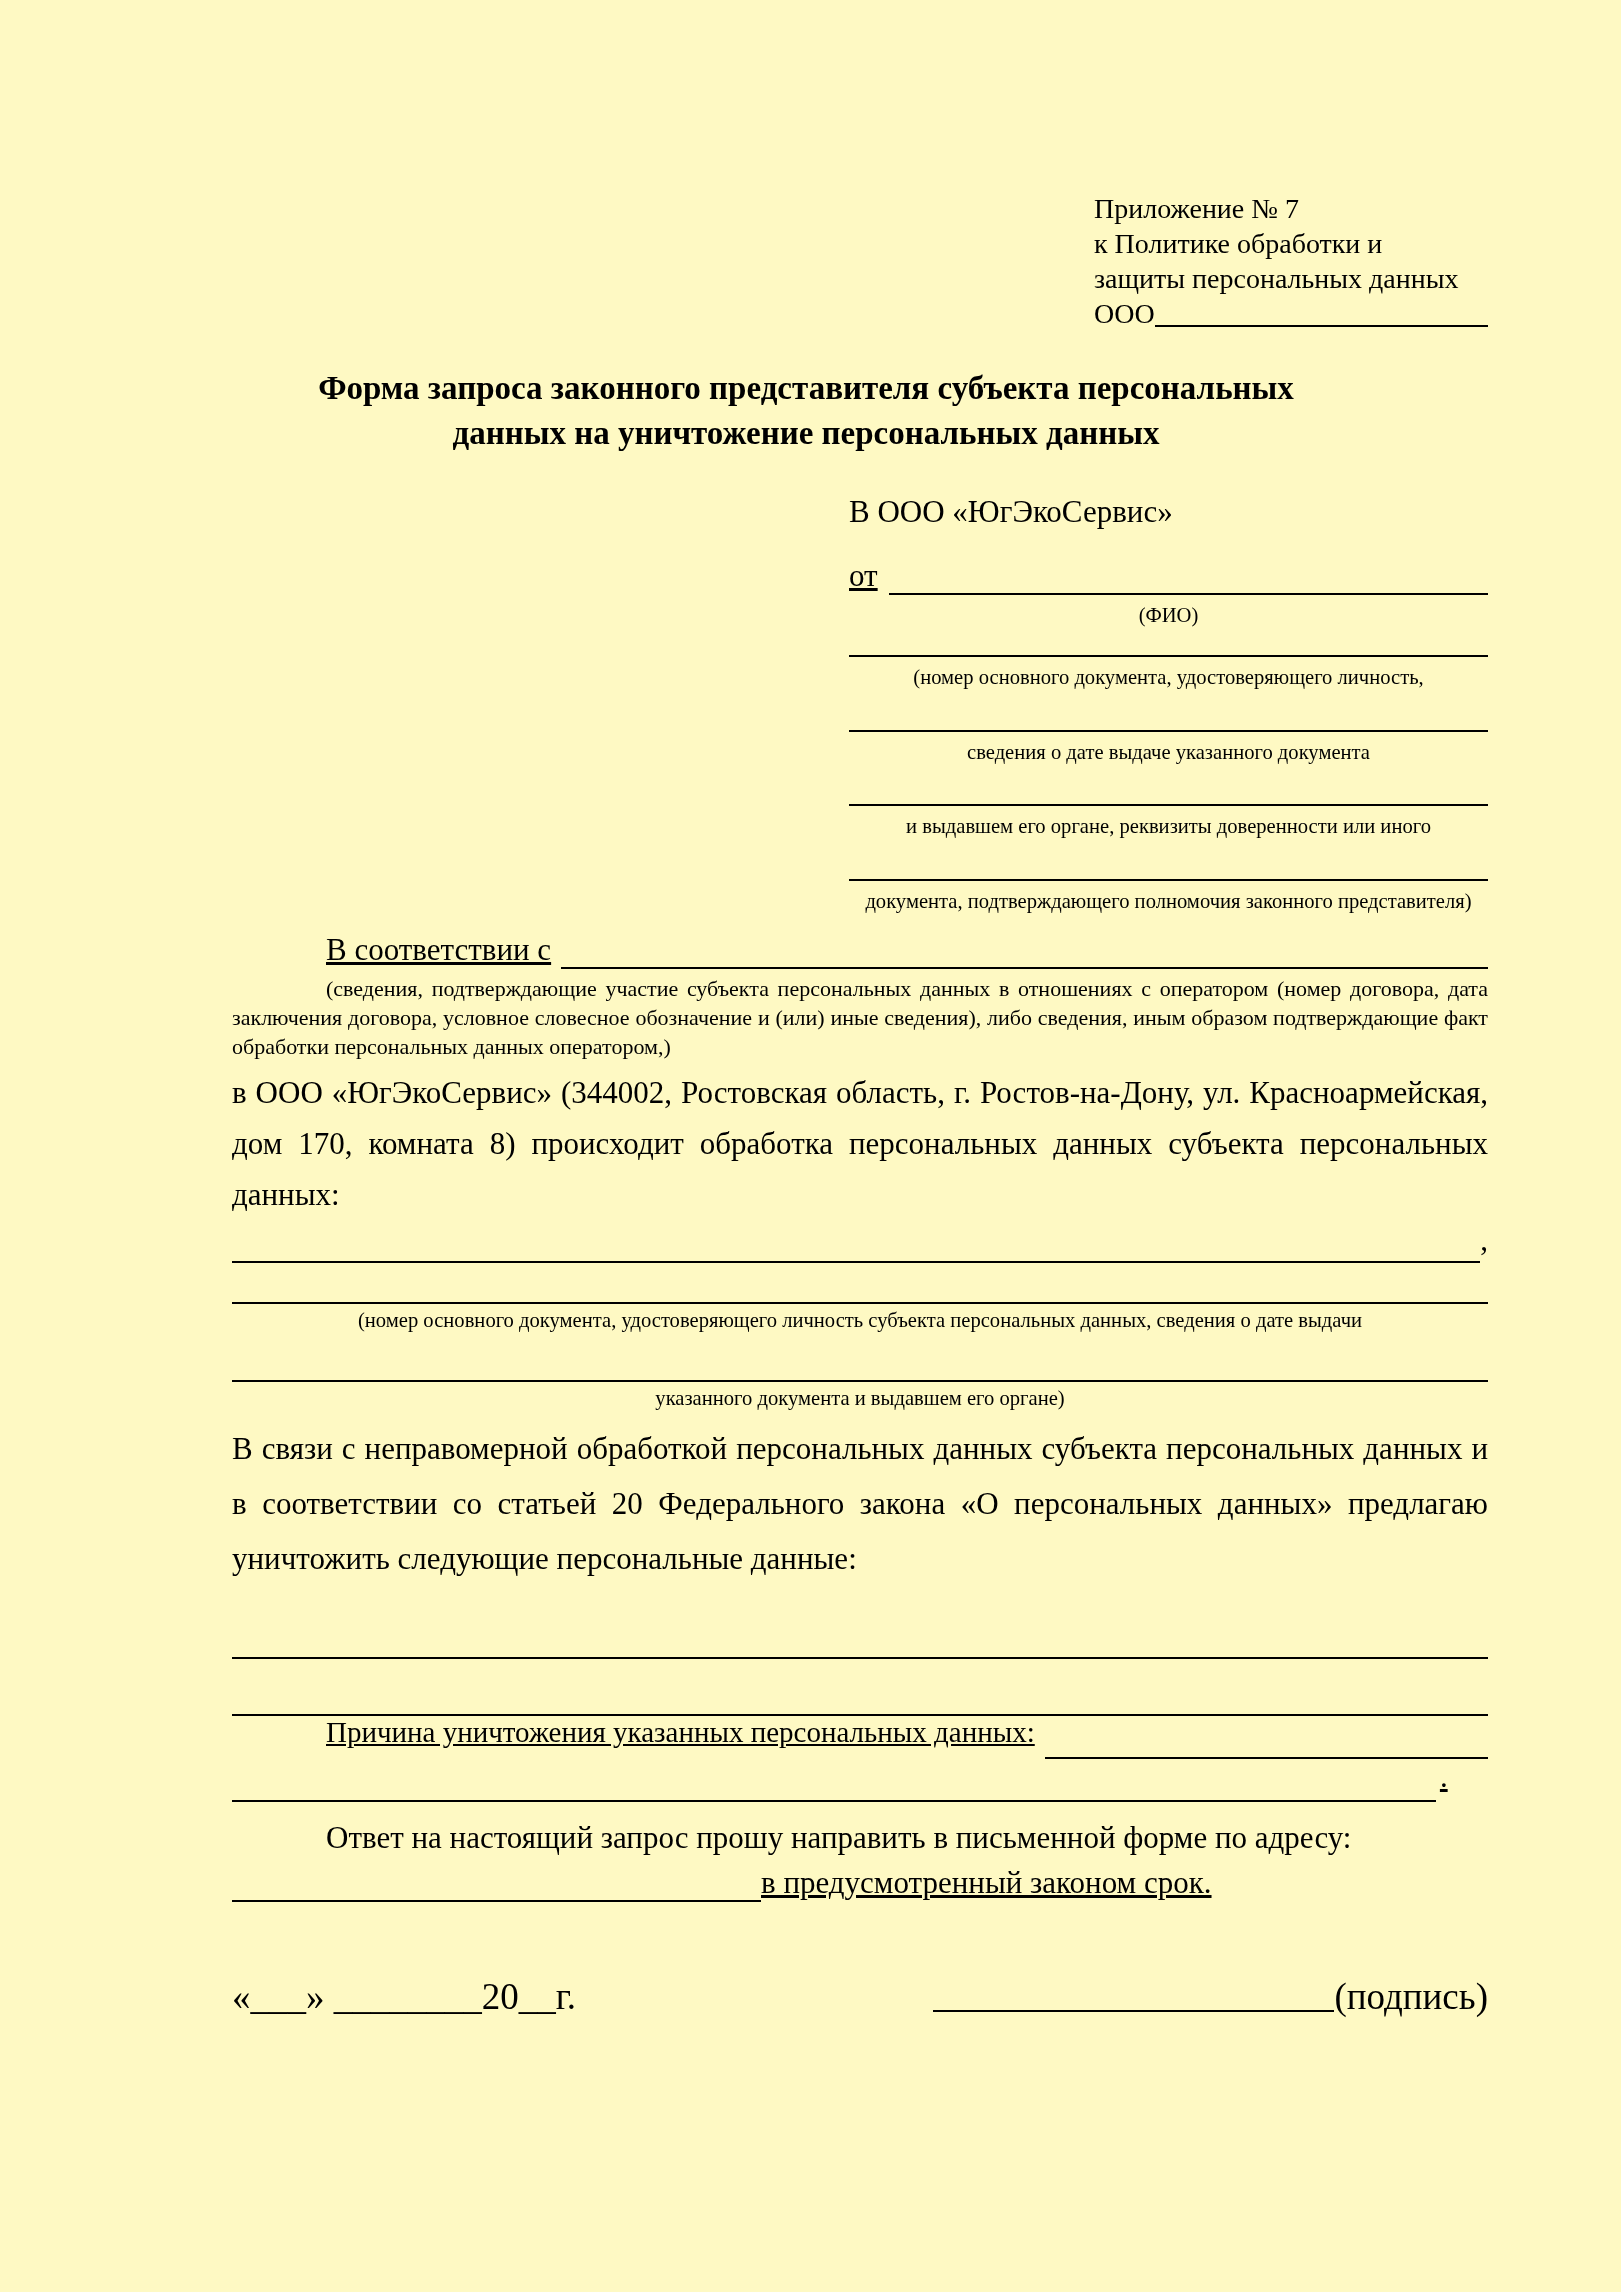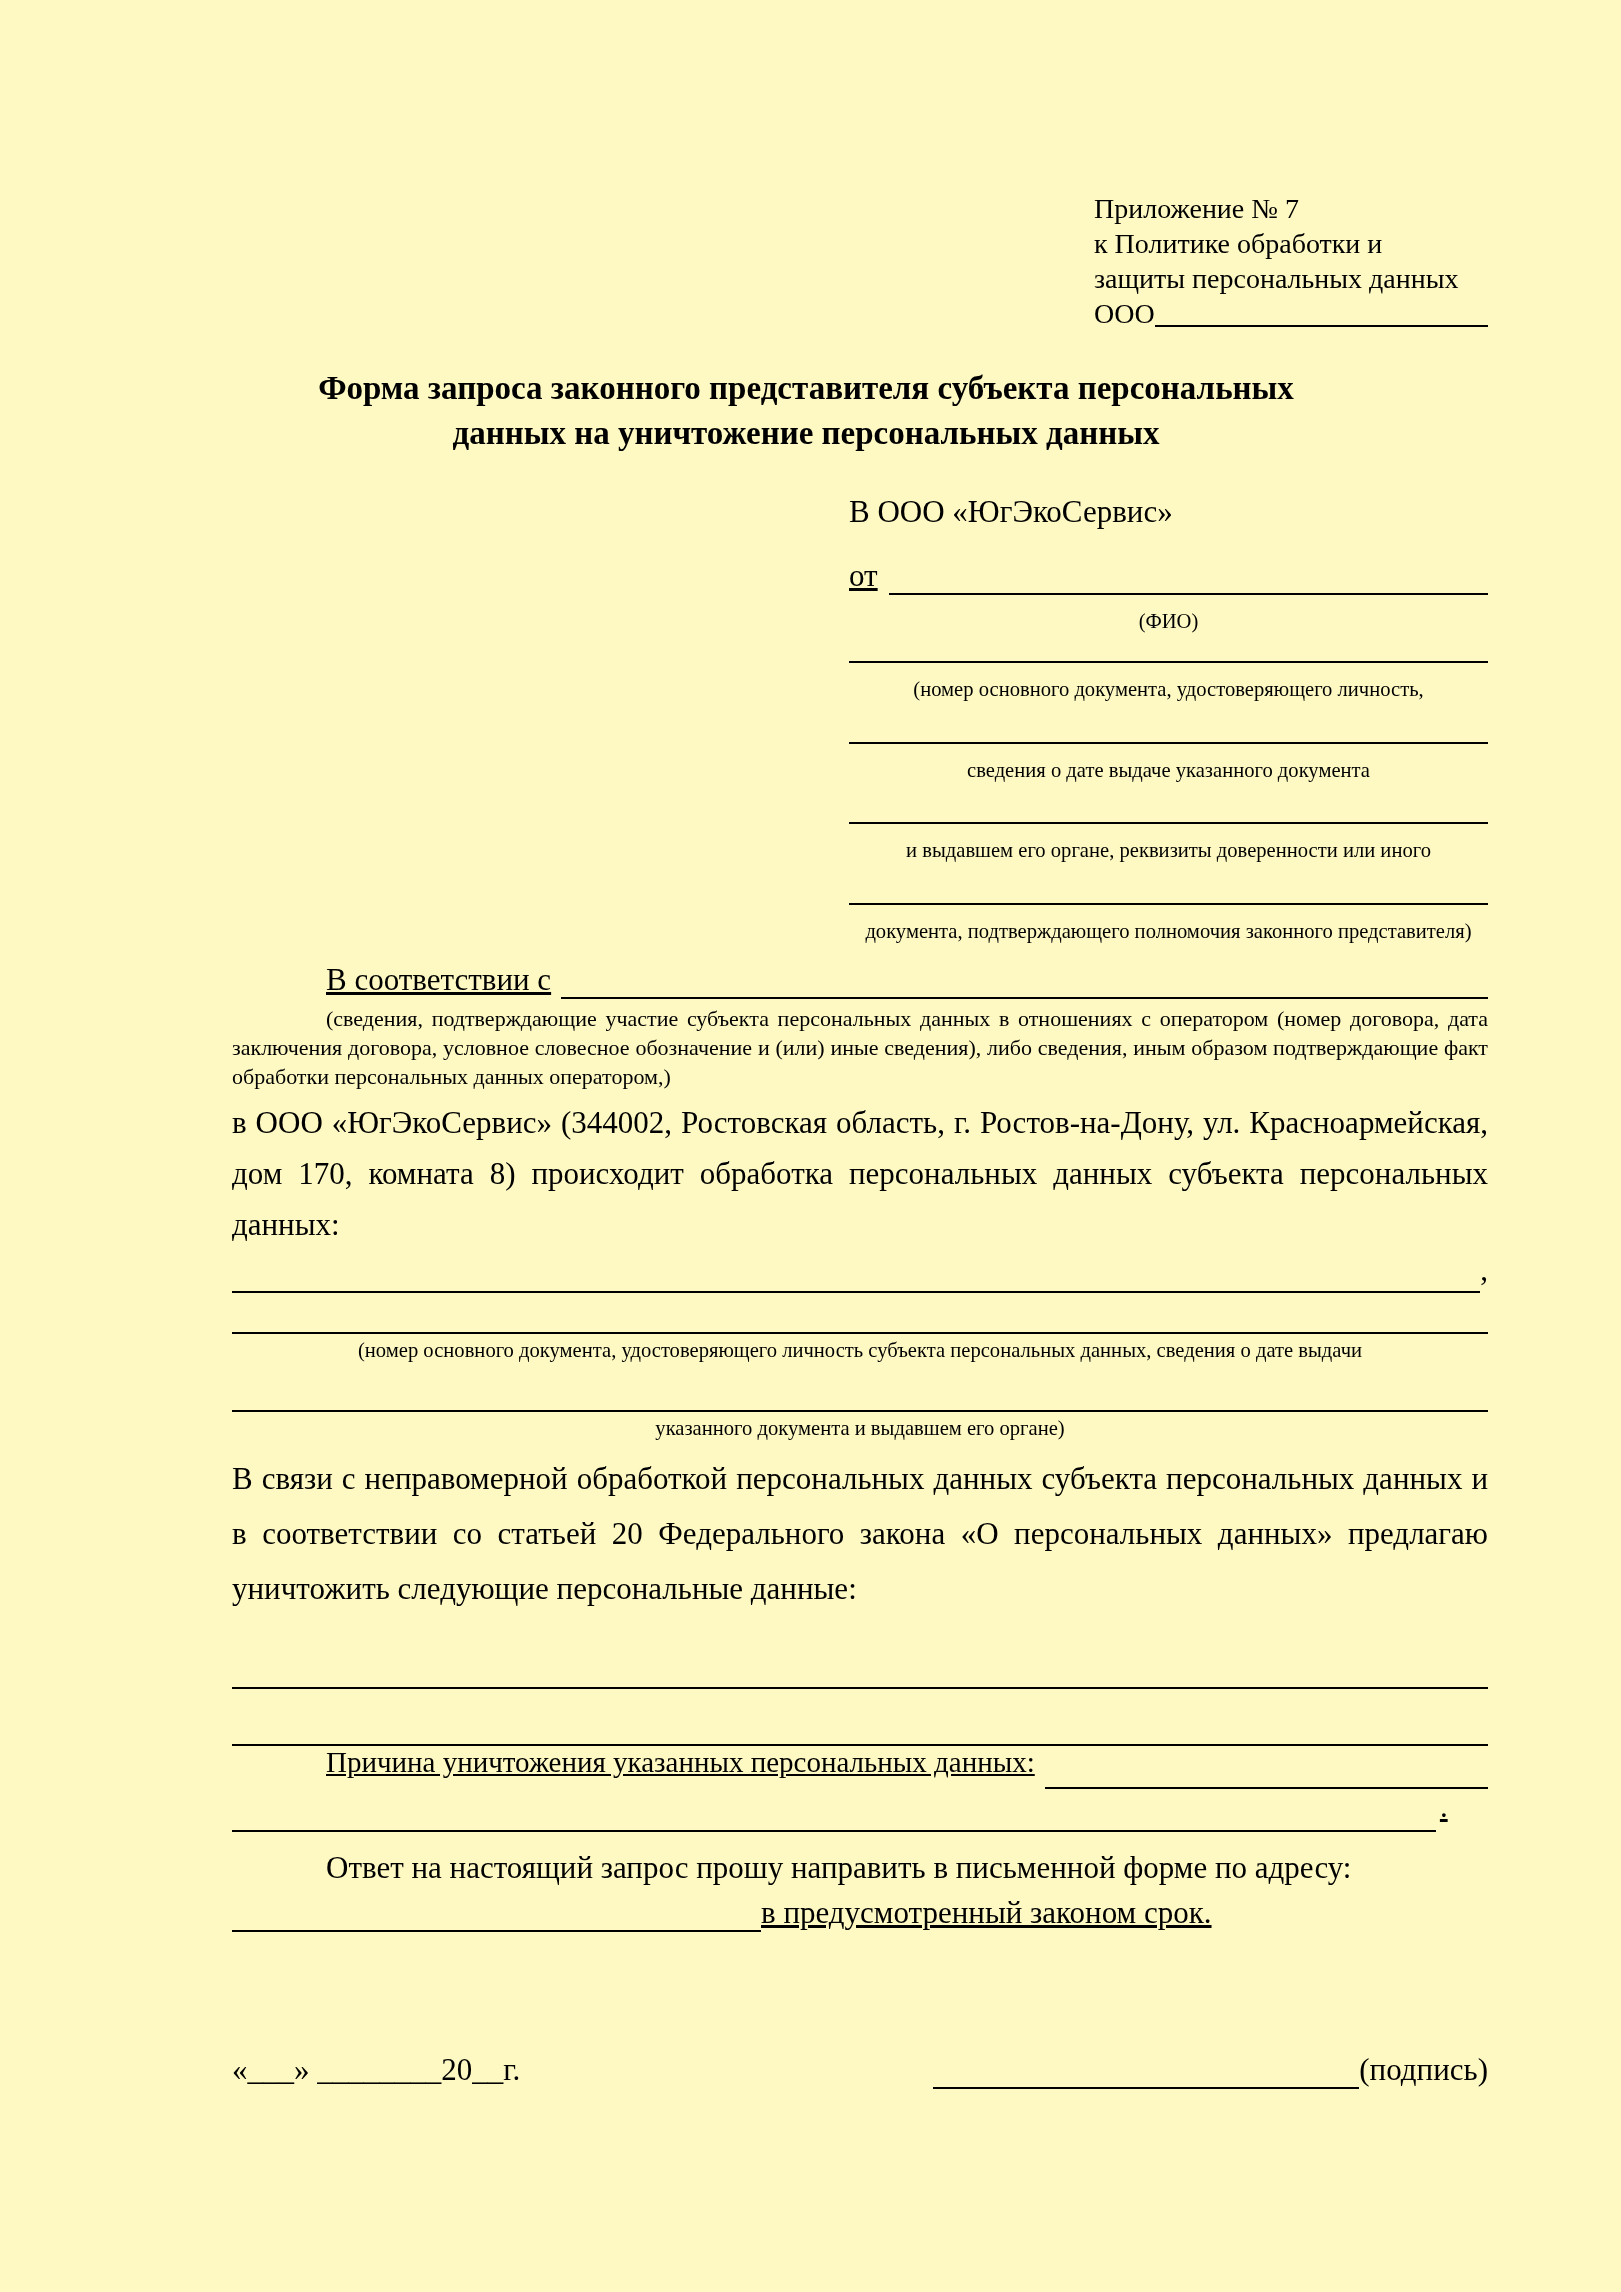--- a/index.html
+++ b/index.html
@@ -26,21 +26,21 @@
   
   .title{margin-top:35px;margin-right:108px;text-align:center;
          font-weight:bold;font-size:33px;line-height:45px;}
 
   
   .addr{margin-left:617px;margin-top:35px;font-size:31px;}
   .addr-to{line-height:41px;}
   .addr-from{margin-top:25.5px;}
   .addr-from .label{white-space:nowrap;padding-right:11.8px;}
   .addr-from .fill{height:35px;}
-  .cap{text-align:center;font-size:20.6px;line-height:25.5px;margin-top:14px;}
+  .cap{text-align:center;font-size:20.6px;line-height:25.5px;margin-top:8px;}
   .fline{height:39px;border-bottom:2px solid #000;}
 
   
   .acc{margin-top:17.6px;font-size:31px;padding-left:94px;}
   .acc .label{white-space:nowrap;padding-right:9.8px;}
   .acc .fill{height:35px;}
   .note{margin-top:4.9px;font-size:22px;line-height:29px;
         text-align:justify;text-indent:94px;}
 
   .para{font-size:31px;text-align:justify;}
@@ -61,21 +61,21 @@
 
   .period-row{font-size:31px;}
   .period-row .fill{flex:0 0 1204px;height:41px;align-self:flex-start;}
   .period-row .dot{padding-left:3.9px;}
 
   .answer{margin-top:7.8px;font-size:31px;line-height:55px;
           text-align:justify;text-indent:94px;}
   .tail-row{font-size:31px;}
   .tail-row .fill{flex:0 0 529px;height:35px;align-self:flex-start;}
 
-  .footer{margin-top:120px;font-size:31px;display:flex;
+  .footer{margin-top:73px;font-size:37px;display:flex;
           justify-content:space-between;align-items:center;}
   .sig{display:flex;align-items:baseline;width:555px;}
   .sig .fill{flex:1;height:35px;align-self:flex-start;}
   .sig .sig-cap{white-space:nowrap;}
 </style>
 </head>
 <body>
 
 <div class="page">
 

